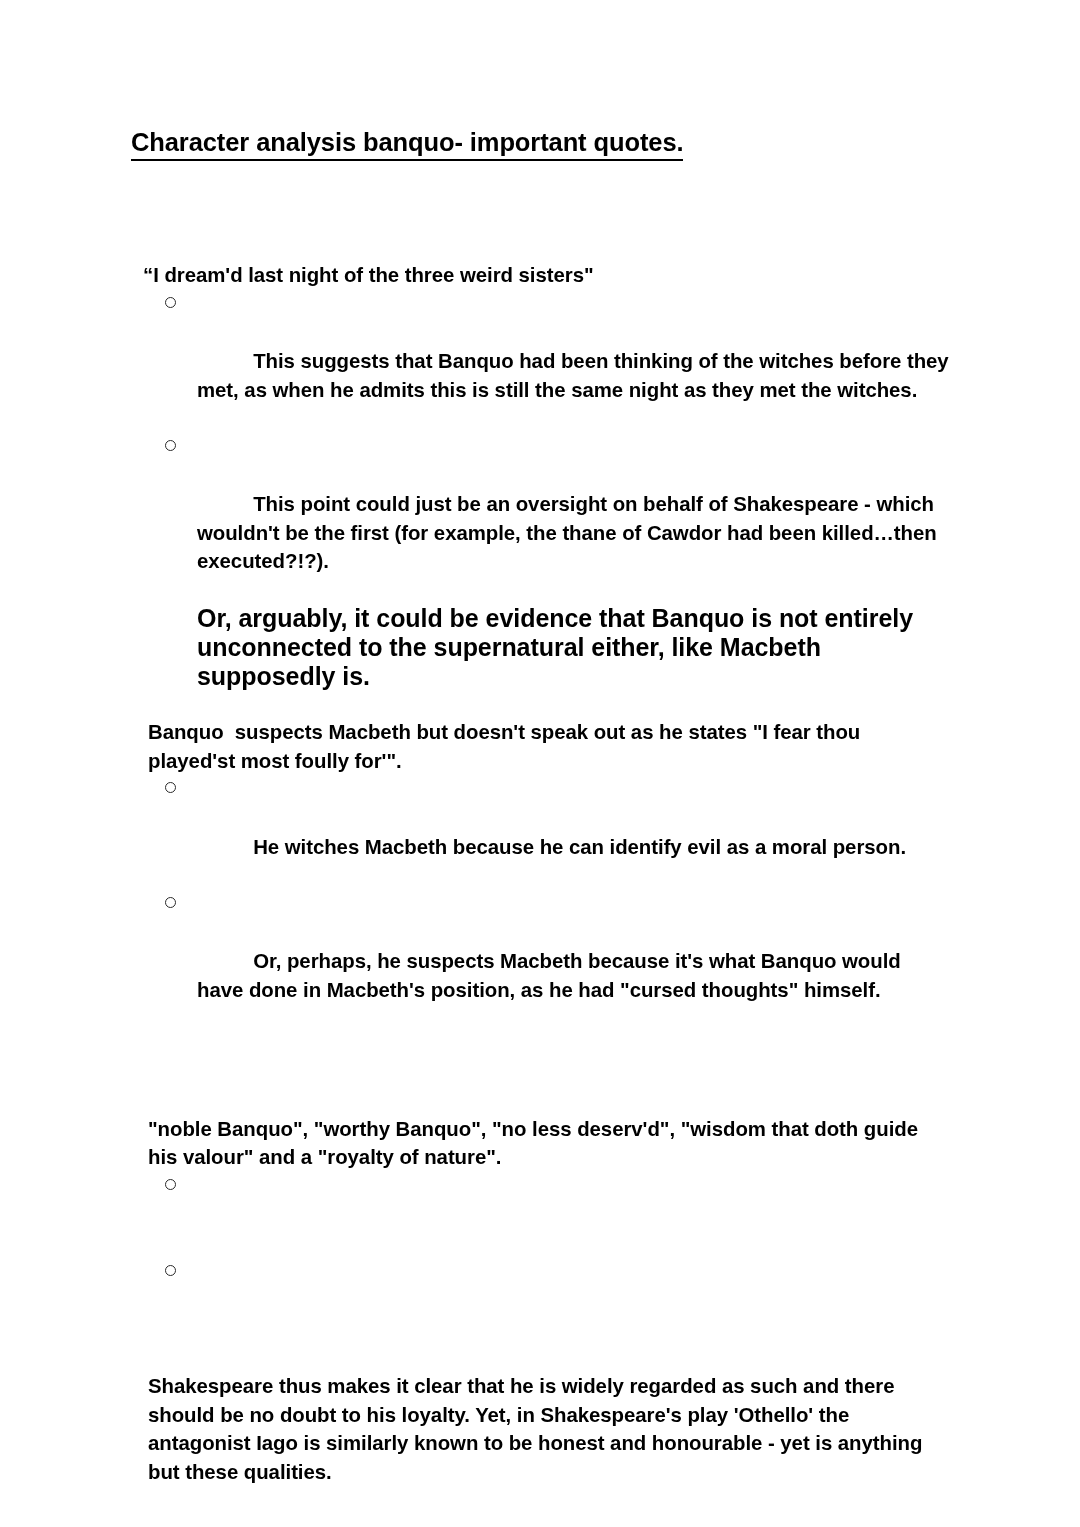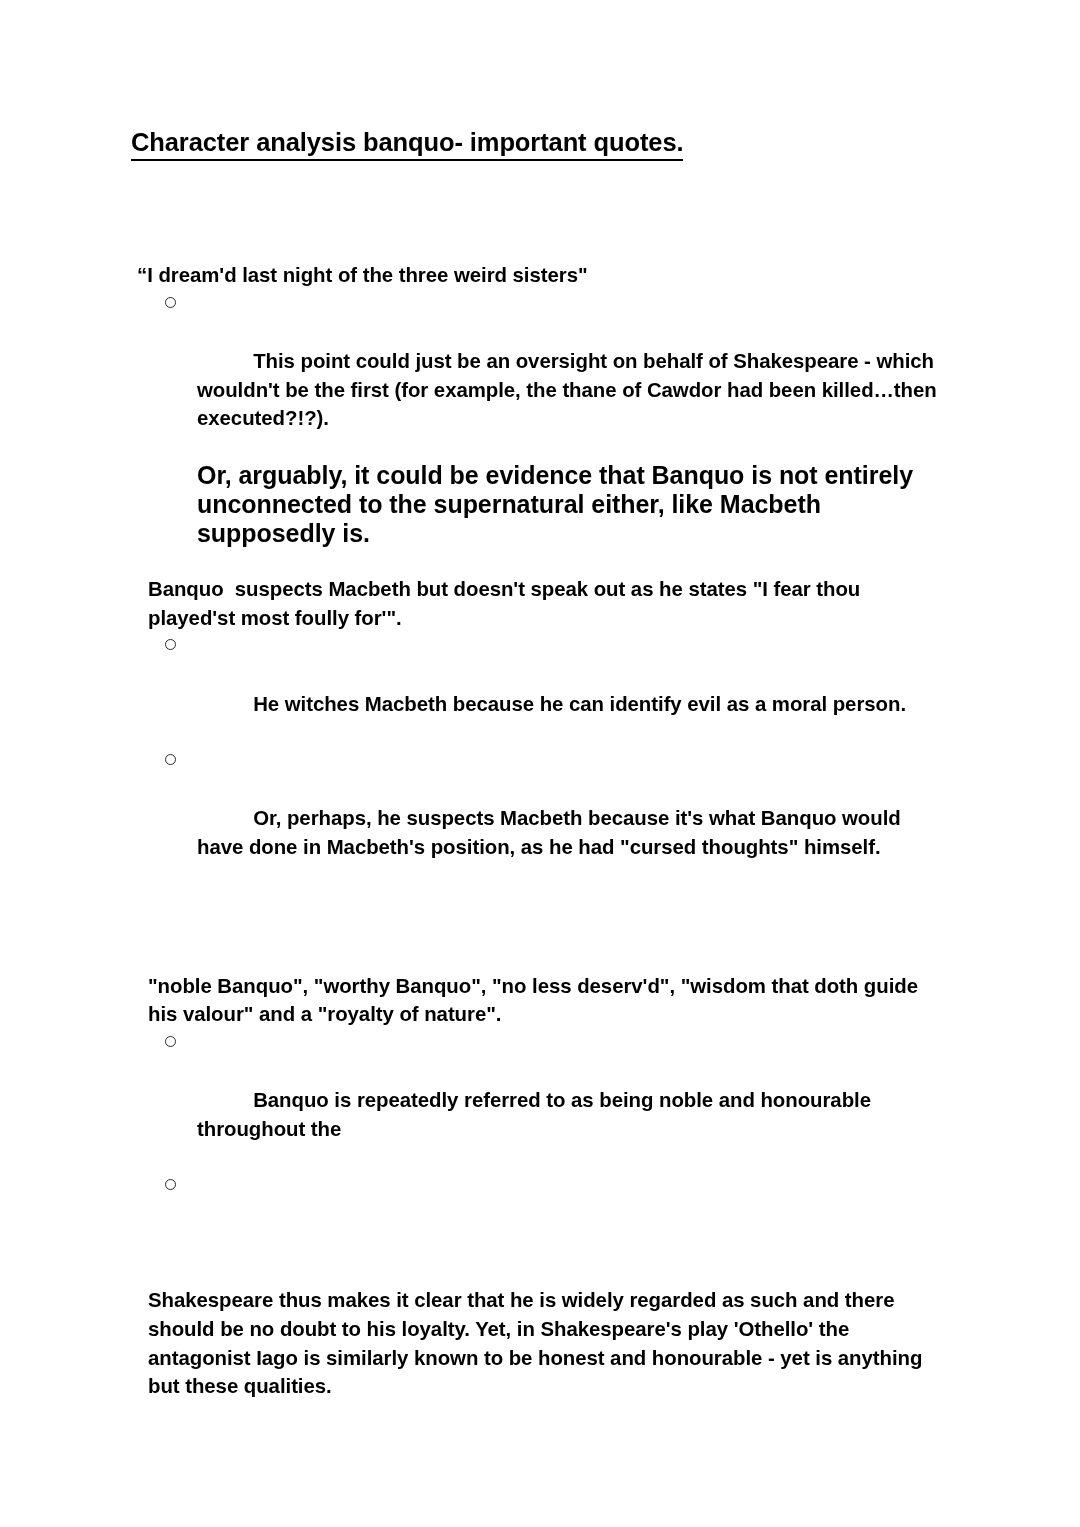--- a/index.html
+++ b/index.html
@@ -54,21 +54,21 @@
   .para {
     font-size: 20.4px;
     font-weight: bold;
     line-height: 28.6px;
     margin: 0;
     white-space: pre-wrap;
     letter-spacing: -0.05px;
     word-spacing: 0px;
   }
   .para.lead {
-    margin-left: 6px;
+    margin-left: 12px;
     width: 824px;
   }
   .para.flush {
     margin-left: 17px;
     width: 800px;
   }
 
   
   .bullets {
     list-style: none;
@@ -130,20 +130,24 @@
     <h1 class="doc-title">Character analysis banquo- important quotes.</h1>
 
     <div class="spacer-lg"></div>
 
     
     <section>
       <p class="para lead">“I dream'd last night of the three weird sisters"</p>
       <ul class="bullets">
         <li class="bullet-item">
           <span class="bullet-marker"></span>
+          <span>This suggests that Banquo had been thinking of the witches before they met, as when he admits this is still the same night as they met the witches.</span>
+        </li>
+        <li class="bullet-item">
+          <span class="bullet-marker"></span>
           <span>This point could just be an oversight on behalf of Shakespeare - which wouldn't be the first (for example, the thane of Cawdor had been killed…then executed?!?).</span>
         </li>
       </ul>
       <div class="bullet-cont">Or, arguably, it could be evidence that Banquo is not entirely unconnected to the supernatural either, like Macbeth supposedly is.</div>
     </section>
 
     <div class="spacer-sm"></div>
 
     
     <section>
@@ -161,21 +165,20 @@
     </section>
 
     <div class="spacer-xl"></div>
 
     
     <section>
       <p class="para flush">"noble Banquo", "worthy Banquo", "no less deserv'd", "wisdom that doth guide his valour" and a "royalty of nature".</p>
       <ul class="bullets">
         <li class="bullet-item">
           <span class="bullet-marker"></span>
-          <span>Banquo is repeatedly referred to as being noble and honourable throughout the</span>
         </li>
         <li class="bullet-item empty">
           <span class="bullet-marker"></span>
           <span></span>
         </li>
       </ul>
       <p class="para flush">Shakespeare thus makes it clear that he is widely regarded as such and there should be no doubt to his loyalty. Yet, in Shakespeare's play 'Othello' the antagonist Iago is similarly known to be honest and honourable - yet is anything but these qualities.</p>
     </section>
 
   </div>

